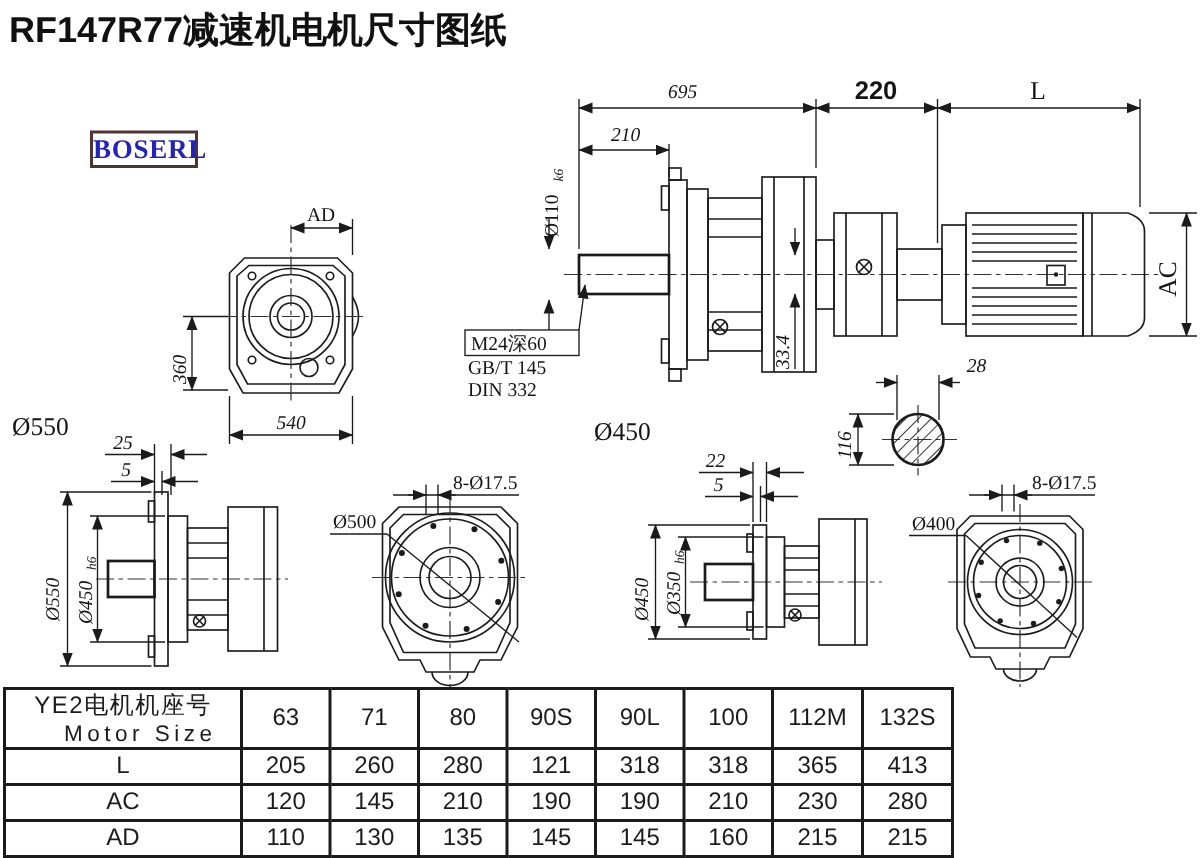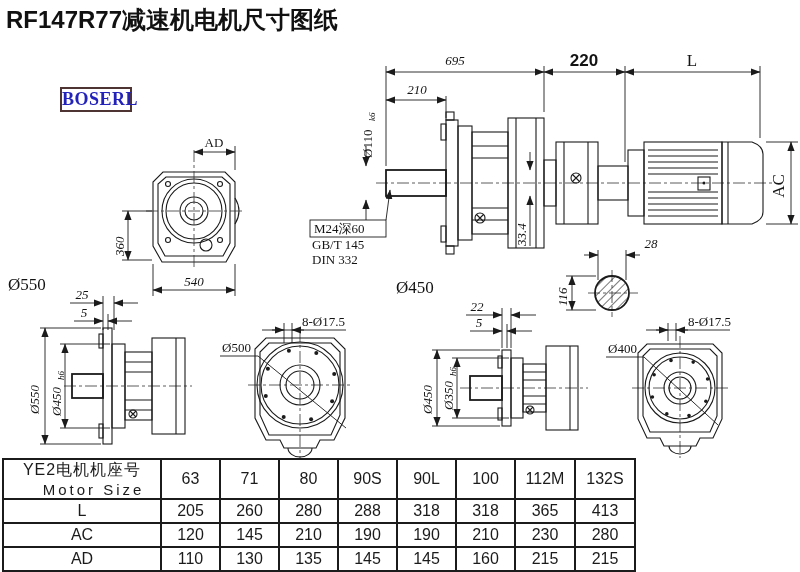--- a/index.html
+++ b/index.html
@@ -359,21 +359,21 @@
         <td class="hd">90L</td>
         <td class="hd">100</td>
         <td class="hd">112M</td>
         <td class="hd">132S</td>
       </tr>
       <tr>
         <td>L</td>
         <td>205</td>
         <td>260</td>
         <td>280</td>
-        <td>288</td>
+        <td>121</td>
         <td>318</td>
         <td>318</td>
         <td>365</td>
         <td>413</td>
       </tr>
       <tr>
         <td>AC</td>
         <td>120</td>
         <td>145</td>
         <td>210</td>

